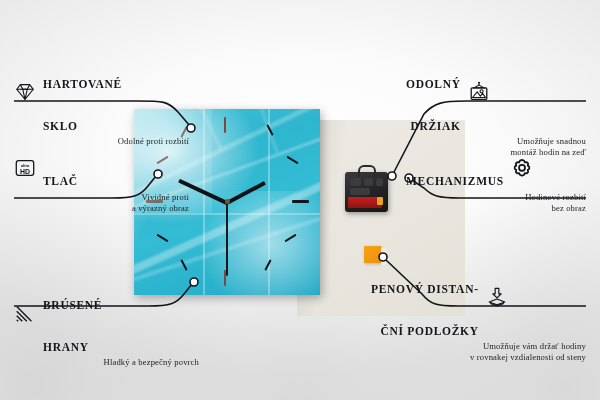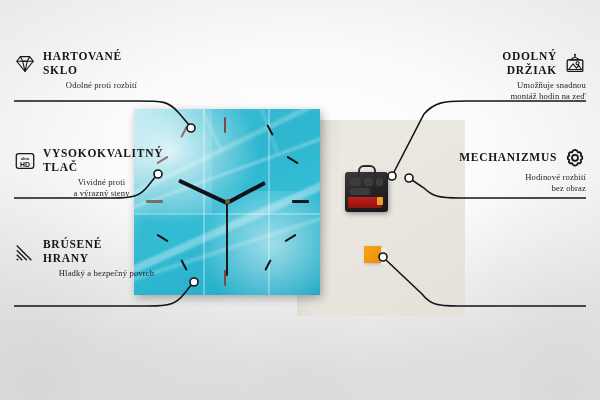--- a/index.html
+++ b/index.html
@@ -108,31 +108,31 @@
     position:absolute;right:-5px;top:2px;width:5px;height:17px;
     background:#efece3;
   }
 
   
   .callout{position:absolute;z-index:4;}
   .co-head{display:flex;align-items:center;gap:7px;}
   .co-title{
     font-family:"Liberation Serif", serif;
     font-size:11.5px;font-weight:700;letter-spacing:.7px;
-    color:#15161a;line-height:13.5px;text-transform:uppercase;
+    color:#15161a;line-height:13.5px;text-transform:uppercase;margin-top:28px;
   }
   .co-sub{
     font-family:"Liberation Serif", serif;
     font-size:8.6px;color:#1d1e22;line-height:11px;
     padding-top:3px;letter-spacing:.15px;
   }
   .left .co-head{justify-content:flex-start;}
   .left .co-title{text-align:left;}
-  .left .co-sub{text-align:center;}
-  .right .co-head{justify-content:flex-end;flex-direction:row;}
+  .left .co-sub{text-align:right;}
+  .right .co-head{flex-direction:row;}
   .right .co-title{text-align:right;}
   .right .co-sub{text-align:right;}
 
   .ico{width:22px;height:22px;flex:0 0 22px;display:block;}
   .ico svg{display:block;width:22px;height:22px;}
 
   
   #wires{position:absolute;left:0;top:0;width:600px;height:400px;z-index:3;pointer-events:none;}
   .wire{fill:none;stroke:#141518;stroke-width:1.6;}
   .node{fill:#ffffff;stroke:#141518;stroke-width:1.6;}
@@ -238,29 +238,28 @@
   <div class="callout left" style="left:14px;top:147px;width:175px;">
     <div class="co-head">
       <span class="ico">
         <svg viewBox="0 0 24 24">
           <rect x="2.5" y="4" width="19" height="16" rx="2.5" fill="none" stroke="#15161a" stroke-width="1.4"></rect>
           <text x="12" y="11.2" font-family="Liberation Sans, sans-serif" font-size="4.4" font-weight="bold" text-anchor="middle" fill="#15161a">ultra</text>
           <text x="12" y="18" font-family="Liberation Sans, sans-serif" font-size="7.6" font-weight="bold" text-anchor="middle" fill="#15161a">HD</text>
         </svg>
       </span>
       <div>
-        <div class="co-title">VYSOKOKVALITNÝ</div>
         <div class="co-title">TLAČ</div>
       </div>
     </div>
     <div class="co-sub">Vividné proti</div>
-    <div class="co-sub" style="padding-top:0">a výrazný steny</div>
-  </div>
-
-  <div class="callout left" style="left:14px;top:238px;width:185px;">
+    <div class="co-sub" style="padding-top:0">a výrazný obraz</div>
+  </div>
+
+  <div class="callout left" style="left:14px;top:271px;width:185px;">
     <div class="co-head">
       <span class="ico">
         <svg viewBox="0 0 24 24">
             <g stroke="#15161a" stroke-width="1.5" fill="none">
           <path d="M3 5 L19 21"></path>
               <path d="M3 10 L14 21"></path>
               <path d="M3 15 L9 21"></path>
               <path d="M3 19.5 L4.5 21"></path>
         </g>
           </svg>
@@ -305,14 +304,33 @@
           <path d="M12 3.2 L14.2 3.9 L15.1 5.9 L17.2 5.6 L18.8 7.3 L18.2 9.3 L19.9 10.6 L19.9 12.9 L18.2 14.2 L18.8 16.2 L17.2 17.9 L15.1 17.6 L14.2 19.6 L12 20.3 L9.8 19.6 L8.9 17.6 L6.8 17.9 L5.2 16.2 L5.8 14.2 L4.1 12.9 L4.1 10.6 L5.8 9.3 L5.2 7.3 L6.8 5.6 L8.9 5.9 L9.8 3.9 Z"></path>
           <circle cx="12" cy="11.8" r="3.3"></circle>
         </g>
           </svg>
       </span>
     </div>
     <div class="co-sub">Hodinové rozbití</div>
     <div class="co-sub" style="padding-top:0">bez obraz</div>
   </div>
 
+  <div class="callout right" style="right:14px;top:255px;width:215px;">
+    <div class="co-head">
+      <div>
+        <div class="co-title">PENOVÝ DISTAN-</div>
+        <div class="co-title">ČNÍ PODLOŽKY</div>
+      </div>
+      <span class="ico">
+        <svg viewBox="0 0 24 24">
+            <g fill="none" stroke="#15161a" stroke-width="1.3" stroke-linejoin="round">
+          <path d="M10 2.5 H14 V8.5 H16.6 L12 13 L7.4 8.5 H10 Z"></path>
+          <path d="M12 14.2 L20.5 17.4 L12 20.6 L3.5 17.4 Z"></path>
+          <path d="M4.6 19 L12 21.8 L19.4 19"></path>
+        </g>
+          </svg>
+      </span>
+    </div>
+    <div class="co-sub">Umožňuje vám držať hodiny</div>
+    <div class="co-sub" style="padding-top:0">v rovnakej vzdialenosti od steny</div>
+  </div>
 
 </div>
 
 </body></html>

